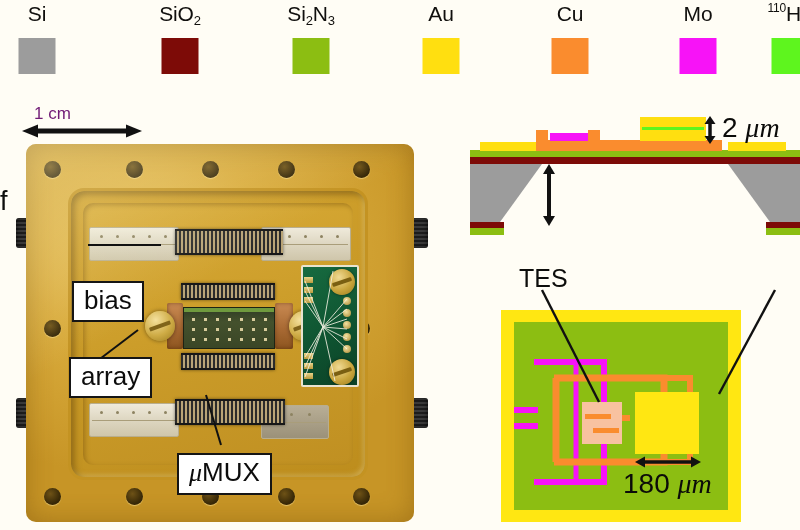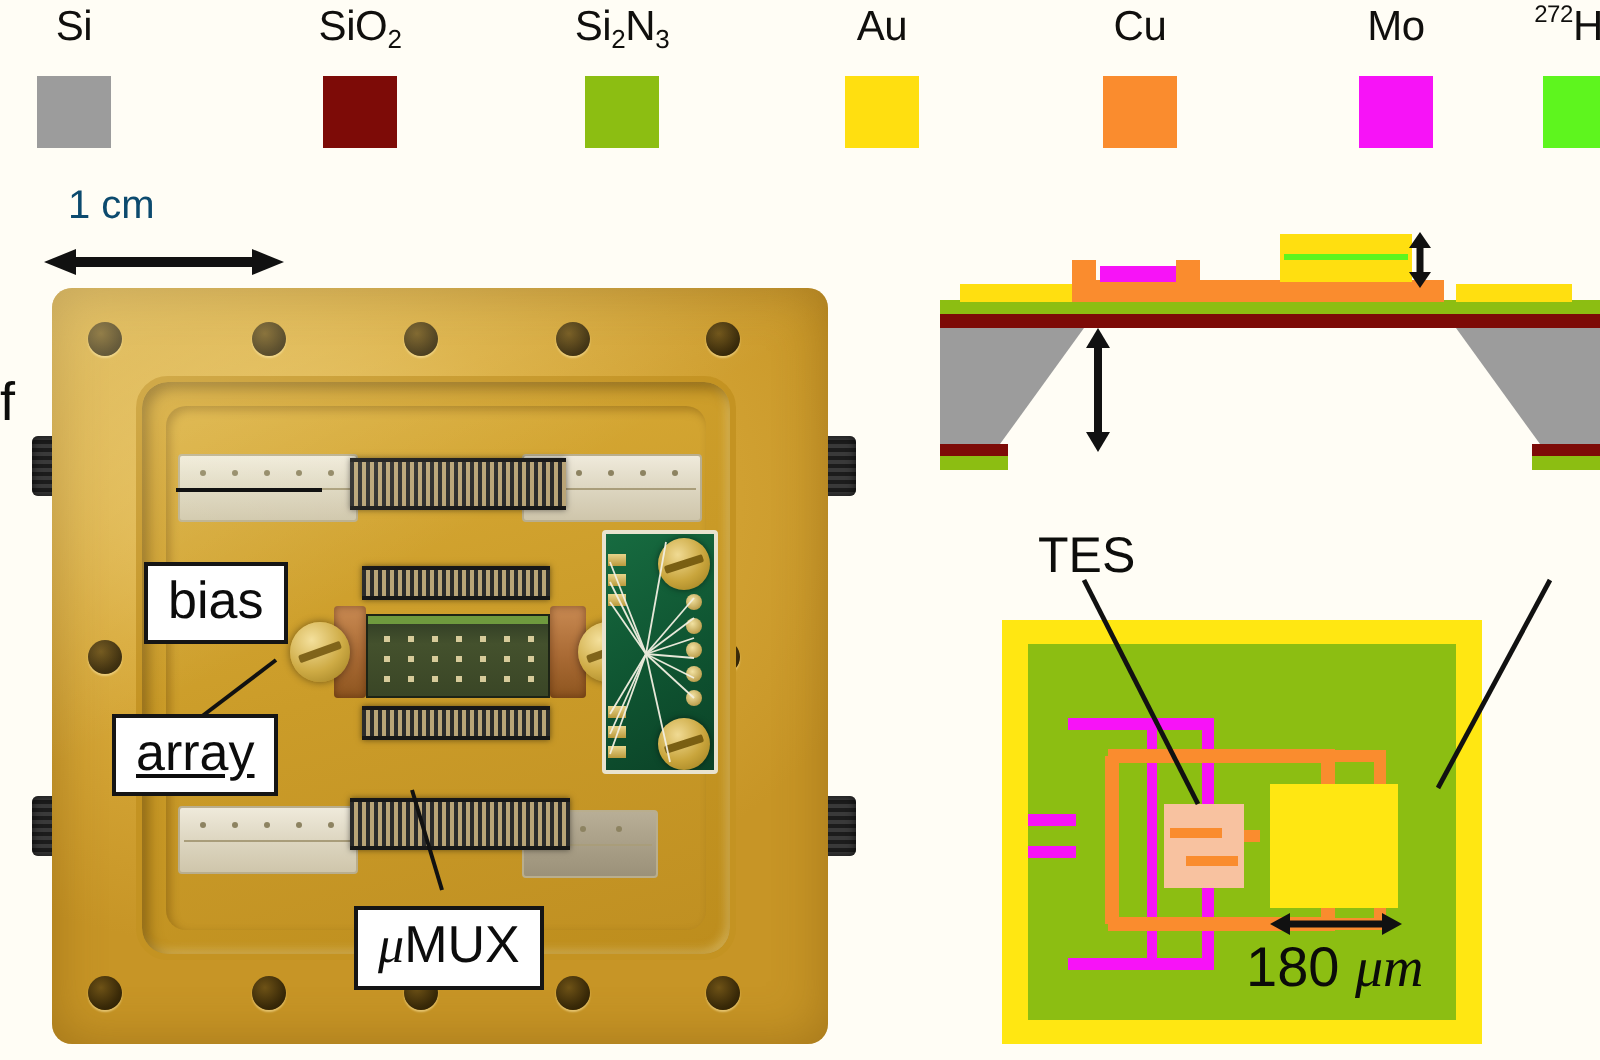--- a/index.html
+++ b/index.html
@@ -28,22 +28,22 @@
   .leg-label sup { font-size: 12px; vertical-align: baseline; position: relative; top: -9px; }
   .leg-swatch {
     position: absolute; top: 38px; left: 50%;
     transform: translateX(-50%);
     width: 37px; height: 36px;
   }
 
   
   #scalebar { position: absolute; left: 22px; top: 92px; width: 130px; height: 46px; }
   #scalebar .sb-text {
-    position: absolute; left: 12px; top: 0;
-    font-size: 20px; color: #0c4a6e; font-weight: 400;
+    position: absolute; left: 12px; top: 12px;
+    font-size: 17px; color: #701a75; font-weight: 400;
   }
   #scalebar .sb-arrow { position: absolute; left: 0px; top: 32px; width: 120px; height: 14px; }
 
   
   #photo {
     position: absolute; left: 16px; top: 140px;
     width: 412px; height: 385px;
     overflow: hidden;
   }
   .housing {
@@ -212,21 +212,21 @@
   </div>
   <div class="leg-item" style="left:570px;">
     <div class="leg-label">Cu</div>
     <div class="leg-swatch" style="background-color: rgb(250, 140, 46);"></div>
   </div>
   <div class="leg-item" style="left:698px;">
     <div class="leg-label">Mo</div>
     <div class="leg-swatch" style="background-color: rgb(247, 19, 247);"></div>
   </div>
   <div class="leg-item" style="left:790px;">
-    <div class="leg-label"><sup>272</sup>Ho</div>
+    <div class="leg-label"><sup>110</sup>Ho</div>
     <div class="leg-swatch" style="background-color: rgb(94, 245, 30);"></div>
   </div>
 </div>
 
 <div id="scalebar">
   <div class="sb-text">1 cm</div>
   <svg class="sb-arrow" width="120" height="14" viewBox="0 0 120 14">
     <line x1="12" y1="7" x2="108" y2="7" stroke="#111" stroke-width="5"></line>
     <polygon points="0,7 16,0.5 16,13.5" fill="#111"></polygon>
     <polygon points="120,7 104,0.5 104,13.5" fill="#111"></polygon>
@@ -365,21 +365,21 @@
   </div>
 
   <svg style="position:absolute; left:0; top:0;" width="412" height="385" viewBox="0 0 412 385">
     <line x1="72" y1="105" x2="145" y2="105" stroke="#111" stroke-width="2"></line>
     <line x1="72" y1="228" x2="122" y2="190" stroke="#111" stroke-width="2"></line>
     <line x1="205" y1="305" x2="190" y2="255" stroke="#111" stroke-width="2"></line>
   </svg>
 </div>
 
 <div class="callout" style="left:72px; top:281px;">bias</div>
-<div class="callout" style="left:56px; top:357px;text-decoration:underline;">array</div>
+<div class="callout" style="left:69px; top:357px;">array</div>
 <div class="callout" style="left:177px; top:453px;"><span class="mu">μ</span><span>MUX</span></div>
 
 <div id="xsec">
 
   <svg style="position:absolute; left:0; top:52px;" width="330" height="83" viewBox="0 0 330 83">
     <polygon points="0,0 72,0 30,58 0,58" fill="#9c9c9c"></polygon>
     <polygon points="330,0 258,0 300,58 330,58" fill="#9c9c9c"></polygon>
     <rect x="0" y="58" width="34" height="6" fill="#7d0b07"></rect>
     <rect x="0" y="64" width="34" height="7" fill="#8cbe12"></rect>
     <rect x="296" y="58" width="34" height="6" fill="#7d0b07"></rect>
@@ -401,20 +401,23 @@
   <div class="pc" style="left:80px; top:21px; width:38px; height:8px; background:#f713f7;"></div>
 
   <div class="pc" style="left:170px; top:5px; width:66px; height:24px; background:#ffdf10;"></div>
   <div class="pc" style="left:172px; top:15px; width:62px; height:3px; background:#5ef51e;"></div>
 
   <svg style="position:absolute; left:232px; top:4px;" width="16" height="28" viewBox="0 0 16 28">
     <line x1="8" y1="5" x2="8" y2="23" stroke="#111" stroke-width="3.5"></line>
     <polygon points="8,0 2.5,8 13.5,8" fill="#111"></polygon>
     <polygon points="8,28 2.5,20 13.5,20" fill="#111"></polygon>
   </svg>
+  <div class="dimlabel" style="left:252px; top:0px;">
+    <span>2</span>&nbsp;<span class="mu">μm</span>
+  </div>
 
   <svg style="position:absolute; left:70px; top:52px;" width="18" height="62" viewBox="0 0 18 62">
     <line x1="9" y1="6" x2="9" y2="56" stroke="#111" stroke-width="4"></line>
     <polygon points="9,0 3,10 15,10" fill="#111"></polygon>
     <polygon points="9,62 3,52 15,52" fill="#111"></polygon>
   </svg>
 </div>
 
 <div id="tesfig">
 

